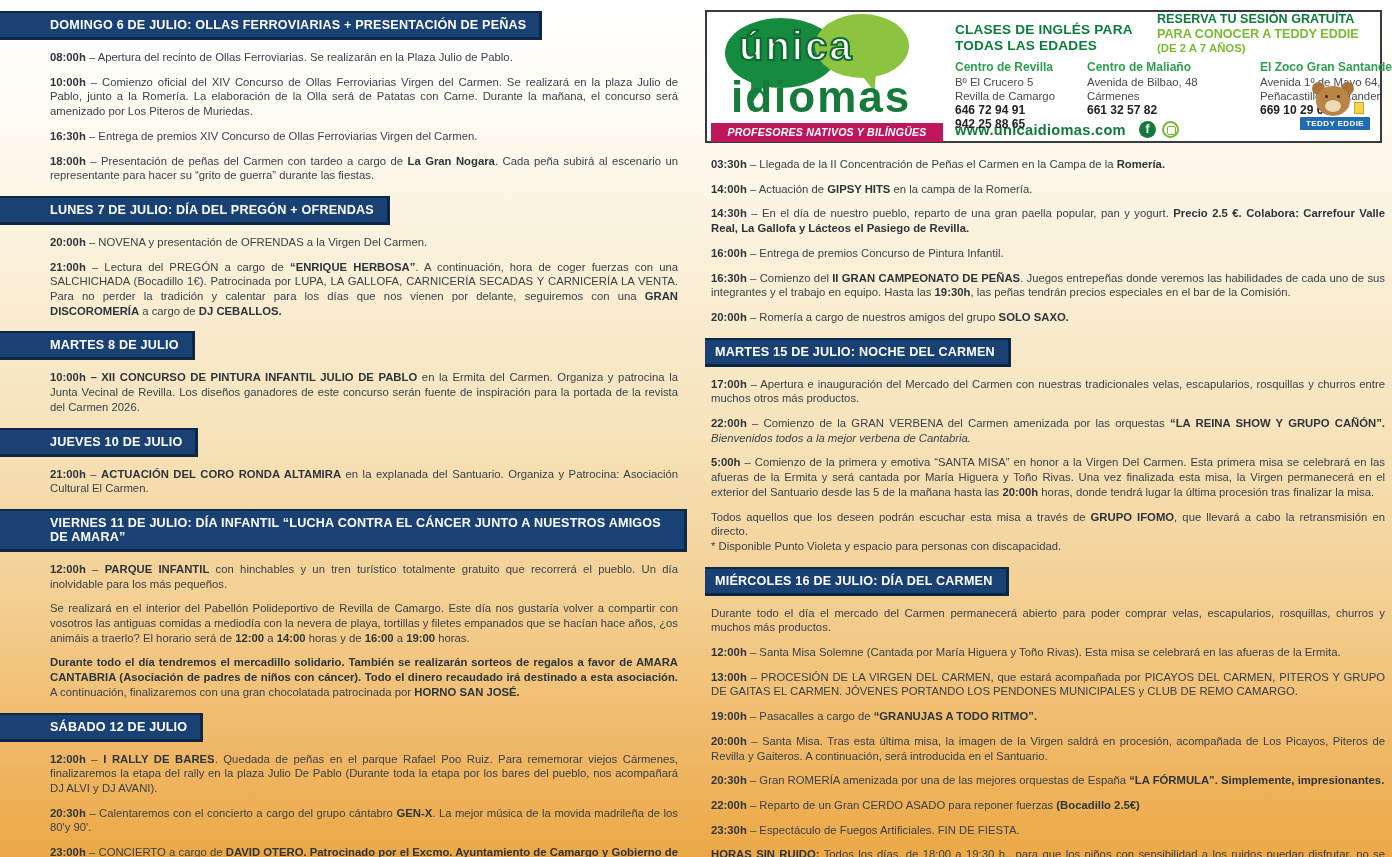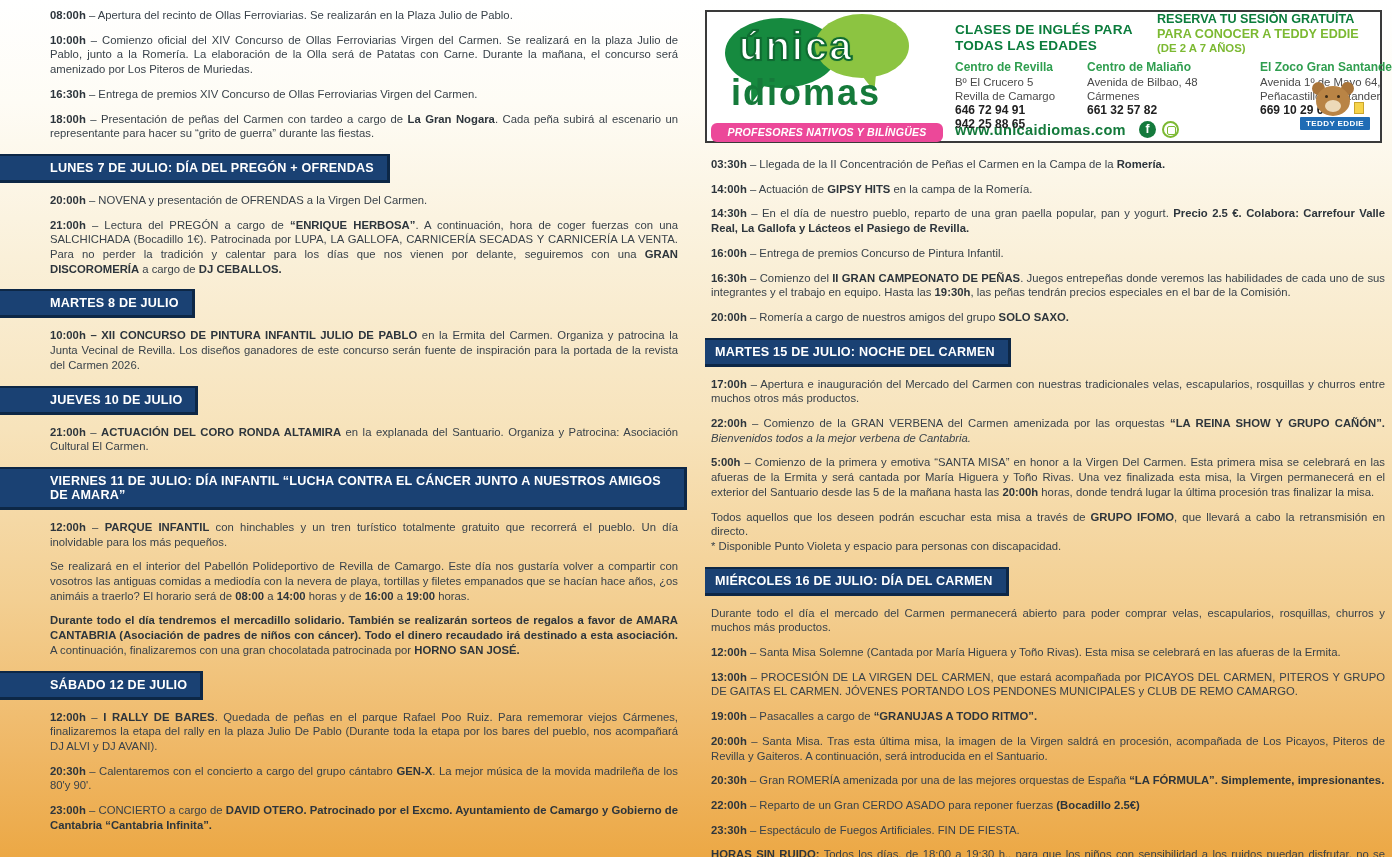--- a/index.html
+++ b/index.html
@@ -22,23 +22,23 @@
     margin:2px 0 14px 0;box-sizing:border-box;}
   .logo{position:absolute;left:6px;top:2px;width:232px;height:108px;}
   .bubble-l{position:absolute;left:12px;top:4px;width:112px;height:70px;background:#168a3f;border-radius:50%;}
   .bubble-r{position:absolute;left:102px;top:0;width:94px;height:64px;background:#8cc441;border-radius:50%;}
   .tail-l{position:absolute;left:34px;top:66px;width:0;height:0;border-style:solid;
     border-width:24px 8px 0 8px;border-color:#168a3f transparent transparent transparent;transform:rotate(18deg);}
   .tail-r{position:absolute;left:150px;top:58px;width:0;height:0;border-style:solid;
     border-width:20px 7px 0 9px;border-color:#8cc441 transparent transparent transparent;transform:rotate(-14deg);}
   .logo-top{position:absolute;left:26px;top:10px;font-size:40px;font-weight:bold;color:#ffffff;
     letter-spacing:2px;-webkit-text-stroke:2px #0f6b31;text-shadow:0 0 2px #0f6b31;}
-  .logo-bottom{position:absolute;left:18px;top:58px;font-size:36px;font-weight:bold;color:#157a3a;letter-spacing:2px;}
-  .tagline-bar{position:absolute;left:4px;top:111px;width:232px;height:19px;background:#ec4899;
-    color:#fff;font-weight:bold;font-style:italic;font-size:10.6px;text-align:center;line-height:19px;letter-spacing:.2px;border-radius:6px;}
+  .logo-bottom{position:absolute;left:18px;top:58px;font-size:44px;font-weight:bold;color:#157a3a;letter-spacing:2px;}
+  .tagline-bar{position:absolute;left:4px;top:111px;width:232px;height:19px;background:#be185d;
+    color:#fff;font-weight:bold;font-style:italic;font-size:10.6px;text-align:center;line-height:19px;letter-spacing:.2px;}
   .website{position:absolute;left:248px;top:110px;font-size:14.6px;font-weight:bold;color:#147a3c;letter-spacing:.3px;}
   .soc{position:absolute;top:109px;width:17px;height:17px;border-radius:50%;}
   .soc-fb{left:432px;background:#147a3c;color:#fff;font-weight:bold;font-size:12px;text-align:center;line-height:17px;}
   .soc-ig{left:455px;border:2px solid #7cb932;box-sizing:border-box;}
   .soc-ig::after{content:"";position:absolute;left:3px;top:3px;width:7px;height:7px;border:1.5px solid #7cb932;border-radius:2px;}
   .ad-headline{position:absolute;left:248px;top:10px;width:205px;font-size:13.6px;line-height:16px;
     font-weight:bold;color:#0b7c3c;letter-spacing:.2px;}
   .ad-promo{position:absolute;left:450px;top:0;width:225px;font-weight:bold;}
   .promo1{font-size:12.6px;color:#0b7c3c;line-height:15px;}
   .promo2{font-size:12.6px;color:#7cb932;line-height:15px;}
@@ -58,34 +58,35 @@
   .t-badge{position:absolute;left:6px;top:33px;background:#1f6cb5;color:#fff;font-size:8px;font-weight:bold;
     padding:2px 6px;letter-spacing:.4px;border-radius:1px;}
   .t-flag{position:absolute;left:60px;top:18px;width:8px;height:10px;background:#f6d34a;border:1px solid #caa52c;}
 </style>
 </head>
 <body>
 
 <div class="page">
 
   <div class="col col-left" id="left-sections">
+      <div><div class="day-header">DOMINGO 6 DE JULIO: OLLAS FERROVIARIAS + PRESENTACIÓN DE PEÑAS</div></div>
       <p class="para"><b>08:00h</b> – Apertura del recinto de Ollas Ferroviarias. Se realizarán en la Plaza Julio de Pablo.</p>
       <p class="para"><b>10:00h</b> – Comienzo oficial del XIV Concurso de Ollas Ferroviarias Virgen del Carmen. Se realizará en la plaza Julio de Pablo, junto a la Romería. La elaboración de la Olla será de Patatas con Carne. Durante la mañana, el concurso será amenizado por Los Piteros de Muriedas.</p>
       <p class="para"><b>16:30h</b> – Entrega de premios XIV Concurso de Ollas Ferroviarias Virgen del Carmen.</p>
       <p class="para"><b>18:00h</b> – Presentación de peñas del Carmen con tardeo a cargo de <b>La Gran Nogara</b>. Cada peña subirá al escenario un representante para hacer su “grito de guerra” durante las fiestas.</p>
       <div><div class="day-header">LUNES 7 DE JULIO: DÍA DEL PREGÓN + OFRENDAS</div></div>
       <p class="para"><b>20:00h</b> – NOVENA y presentación de OFRENDAS a la Virgen Del Carmen.</p>
       <p class="para"><b>21:00h</b> – Lectura del PREGÓN a cargo de <b>“ENRIQUE HERBOSA”</b>. A continuación, hora de coger fuerzas con una SALCHICHADA (Bocadillo 1€). Patrocinada por LUPA, LA GALLOFA, CARNICERÍA SECADAS Y CARNICERÍA LA VENTA. Para no perder la tradición y calentar para los días que nos vienen por delante, seguiremos con una <b>GRAN DISCOROMERÍA</b> a cargo de <b>DJ CEBALLOS.</b></p>
       <div><div class="day-header">MARTES 8 DE JULIO</div></div>
       <p class="para"><b>10:00h – XII CONCURSO DE PINTURA INFANTIL JULIO DE PABLO</b> en la Ermita del Carmen.  Organiza y patrocina la Junta Vecinal de Revilla. Los diseños ganadores de este concurso serán fuente de inspiración para la portada de la revista del Carmen 2026.</p>
       <div><div class="day-header">JUEVES 10 DE JULIO</div></div>
       <p class="para"><b>21:00h</b> – <b>ACTUACIÓN DEL CORO RONDA ALTAMIRA</b> en la explanada del Santuario. Organiza y Patrocina: Asociación Cultural El Carmen.</p>
       <div><div class="day-header">VIERNES 11 DE JULIO: DÍA INFANTIL “LUCHA CONTRA EL CÁNCER JUNTO A NUESTROS  AMIGOS DE AMARA”</div></div>
       <p class="para"><b>12:00h</b> – <b>PARQUE INFANTIL</b> con hinchables y un tren turístico totalmente gratuito que recorrerá el pueblo. Un día inolvidable para los más pequeños.</p>
-      <p class="para">Se realizará en el interior del Pabellón Polideportivo de Revilla de Camargo. Este día nos gustaría volver a compartir con vosotros las antiguas comidas a mediodía con la nevera de playa, tortillas y filetes empanados que se hacían hace años, ¿os animáis a traerlo? El horario será de <b>08:00</b> a <b>14:00</b> horas y de <b>16:00</b> a <b>19:00</b> horas.</p>
+      <p class="para">Se realizará en el interior del Pabellón Polideportivo de Revilla de Camargo. Este día nos gustaría volver a compartir con vosotros las antiguas comidas a mediodía con la nevera de playa, tortillas y filetes empanados que se hacían hace años, ¿os animáis a traerlo? El horario será de <b>12:00</b> a <b>14:00</b> horas y de <b>16:00</b> a <b>19:00</b> horas.</p>
       <p class="para"><b>Durante todo el día tendremos el mercadillo solidario. También se realizarán sorteos de regalos a favor de AMARA CANTABRIA (Asociación de padres de niños con cáncer). Todo el dinero recaudado irá destinado a esta asociación.</b> A continuación, finalizaremos con una gran chocolatada patrocinada por <b>HORNO SAN JOSÉ.</b></p>
       <div><div class="day-header">SÁBADO 12 DE JULIO</div></div>
       <p class="para"><b>12:00h</b> – <b>I RALLY DE BARES</b>. Quedada de peñas en el parque Rafael Poo Ruiz. Para rememorar viejos Cármenes, finalizaremos la etapa del rally en la plaza Julio De Pablo (Durante toda la etapa por los bares del pueblo, nos acompañará DJ ALVI y DJ AVANI).</p>
       <p class="para"><b>20:30h</b> – Calentaremos con el concierto a cargo del grupo cántabro <b>GEN-X</b>. La mejor música de la movida madrileña de los 80'y 90'.</p>
       <p class="para"><b>23:00h</b> – CONCIERTO a cargo de <b>DAVID OTERO. Patrocinado por el Excmo. Ayuntamiento de Camargo y Gobierno de Cantabria “Cantabria Infinita”.</b></p>
     </div>
 
   <div class="col col-right">
     <div class="ad">
       <div class="logo">

